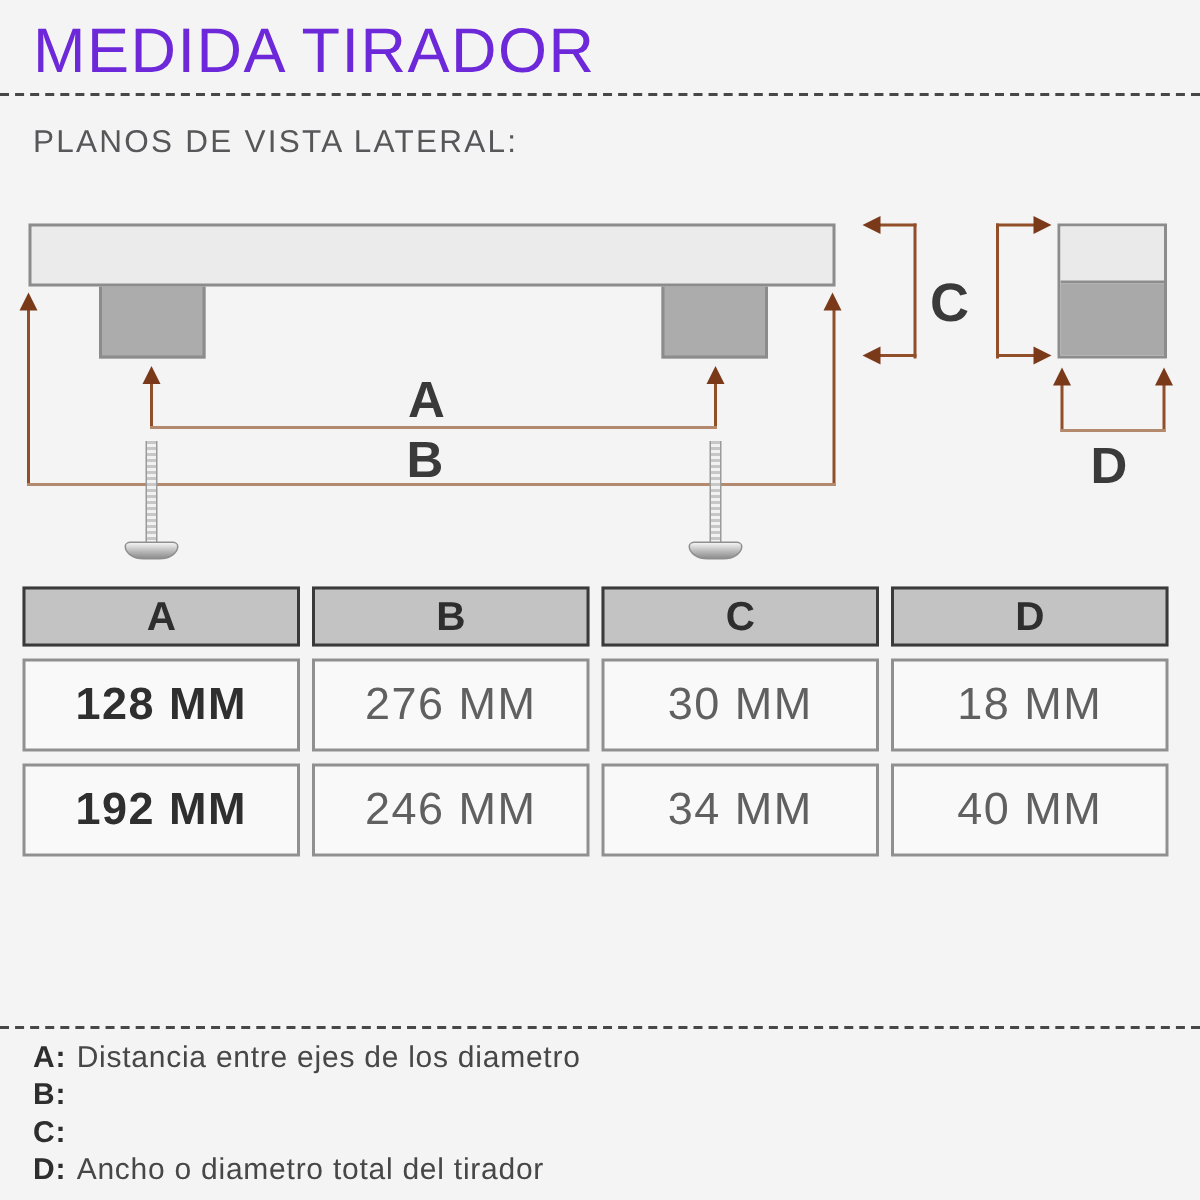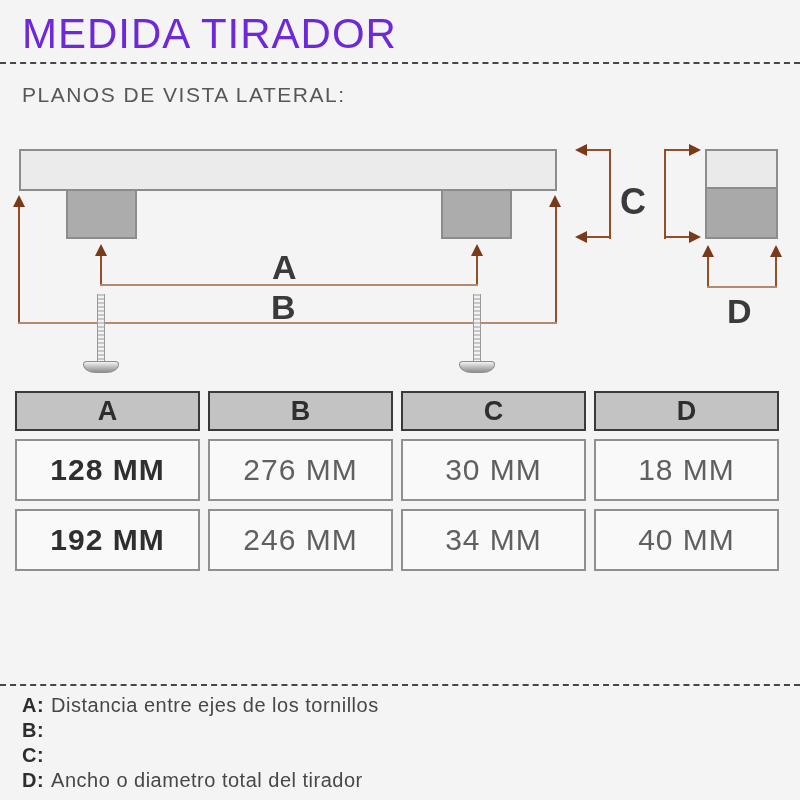--- a/index.html
+++ b/index.html
@@ -135,21 +135,21 @@
     <div class="td strong">192 MM</div>
     <div class="td">246 MM</div>
     <div class="td">34 MM</div>
     <div class="td">40 MM</div>
   </div>
 
   <div class="dash-rule rule-bottom"></div>
   <div class="legend">
     <div class="legend-row">
       <span class="legend-key">A:</span>
-      <span>Distancia entre ejes de los tornillos</span>
+      <span>Distancia entre ejes de los diametro</span>
     </div>
     <div class="legend-row">
       <span class="legend-key">B:</span>
     </div>
     <div class="legend-row">
       <span class="legend-key">C:</span>
     </div>
     <div class="legend-row">
       <span class="legend-key">D:</span>
       <span>Ancho o diametro total del tirador</span>

